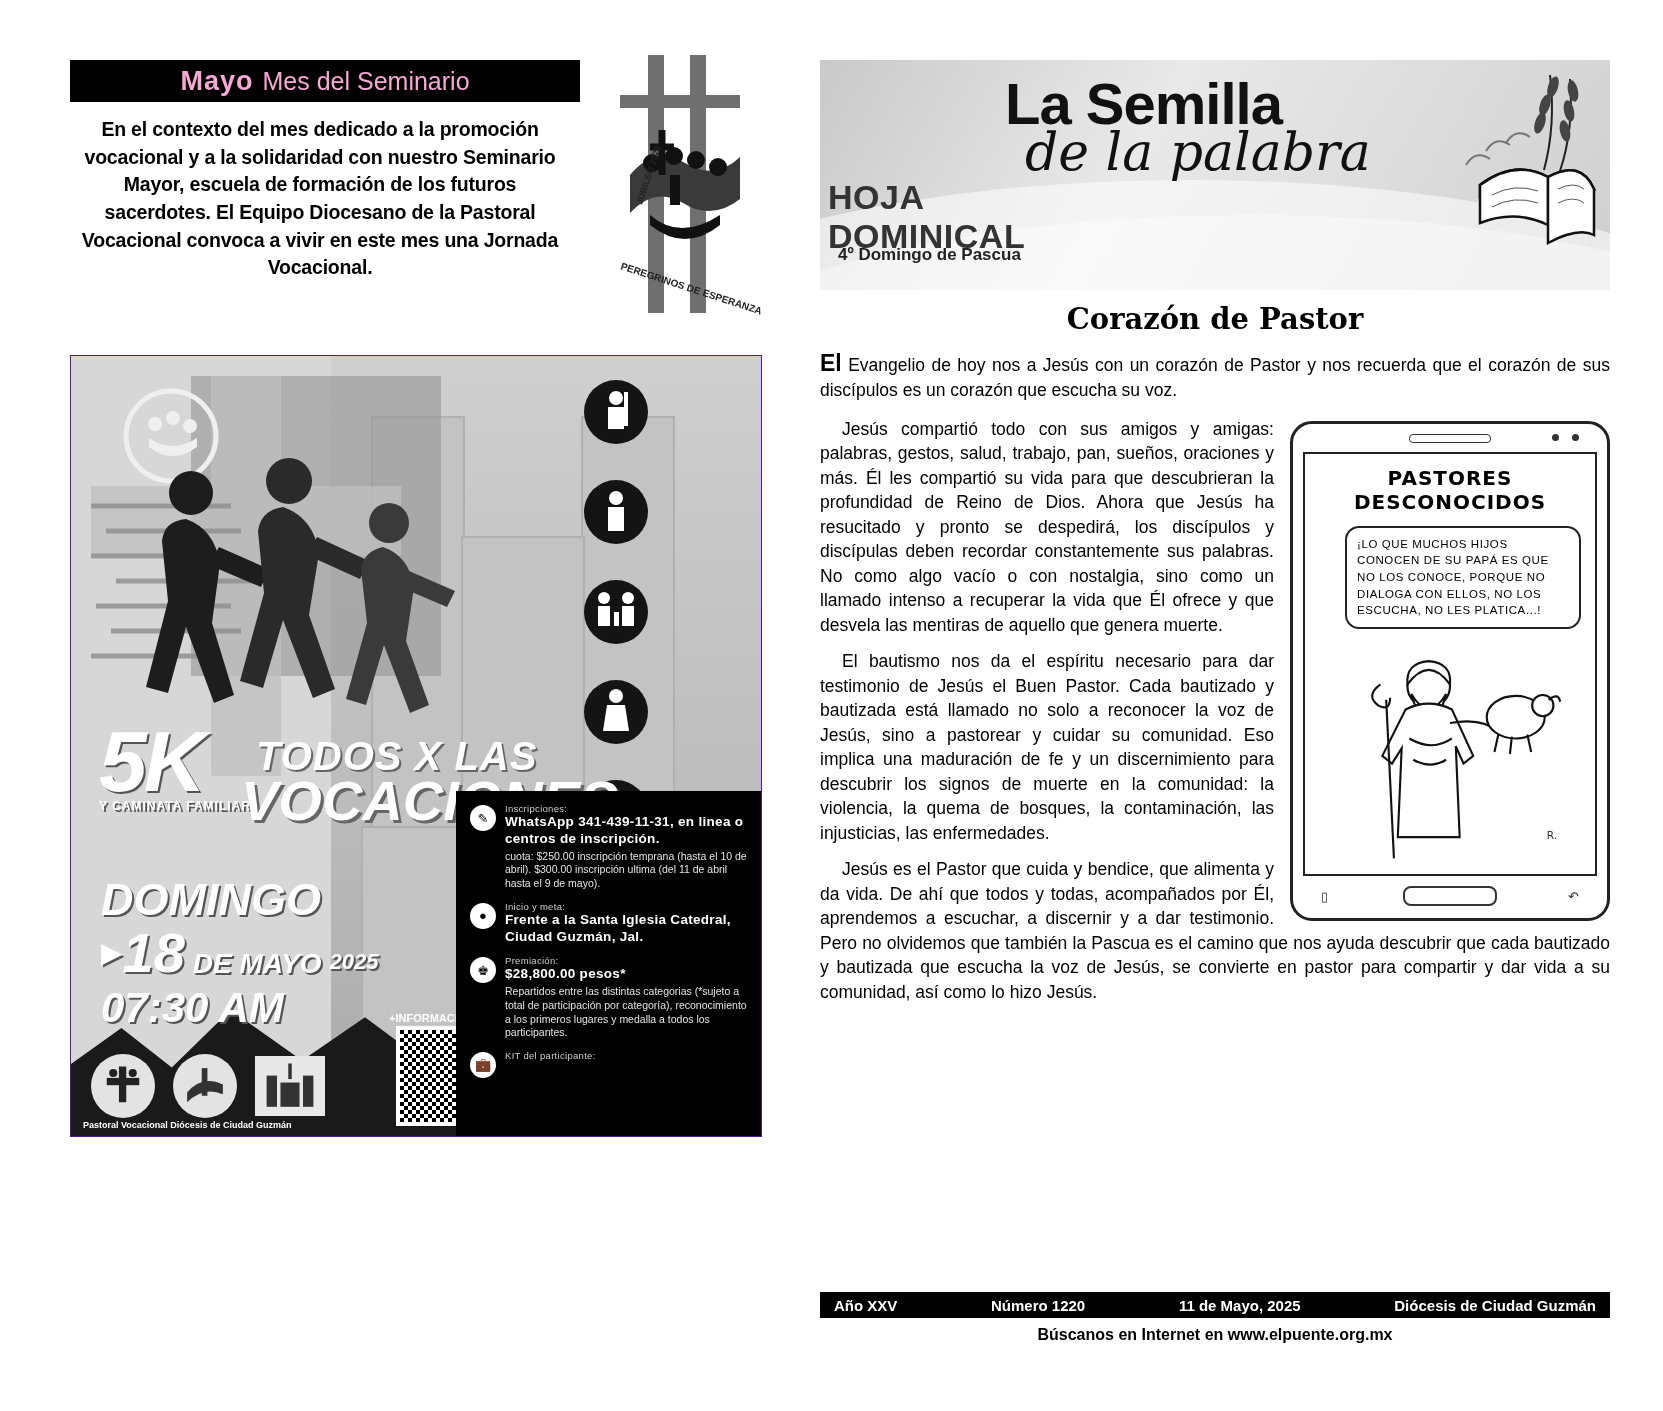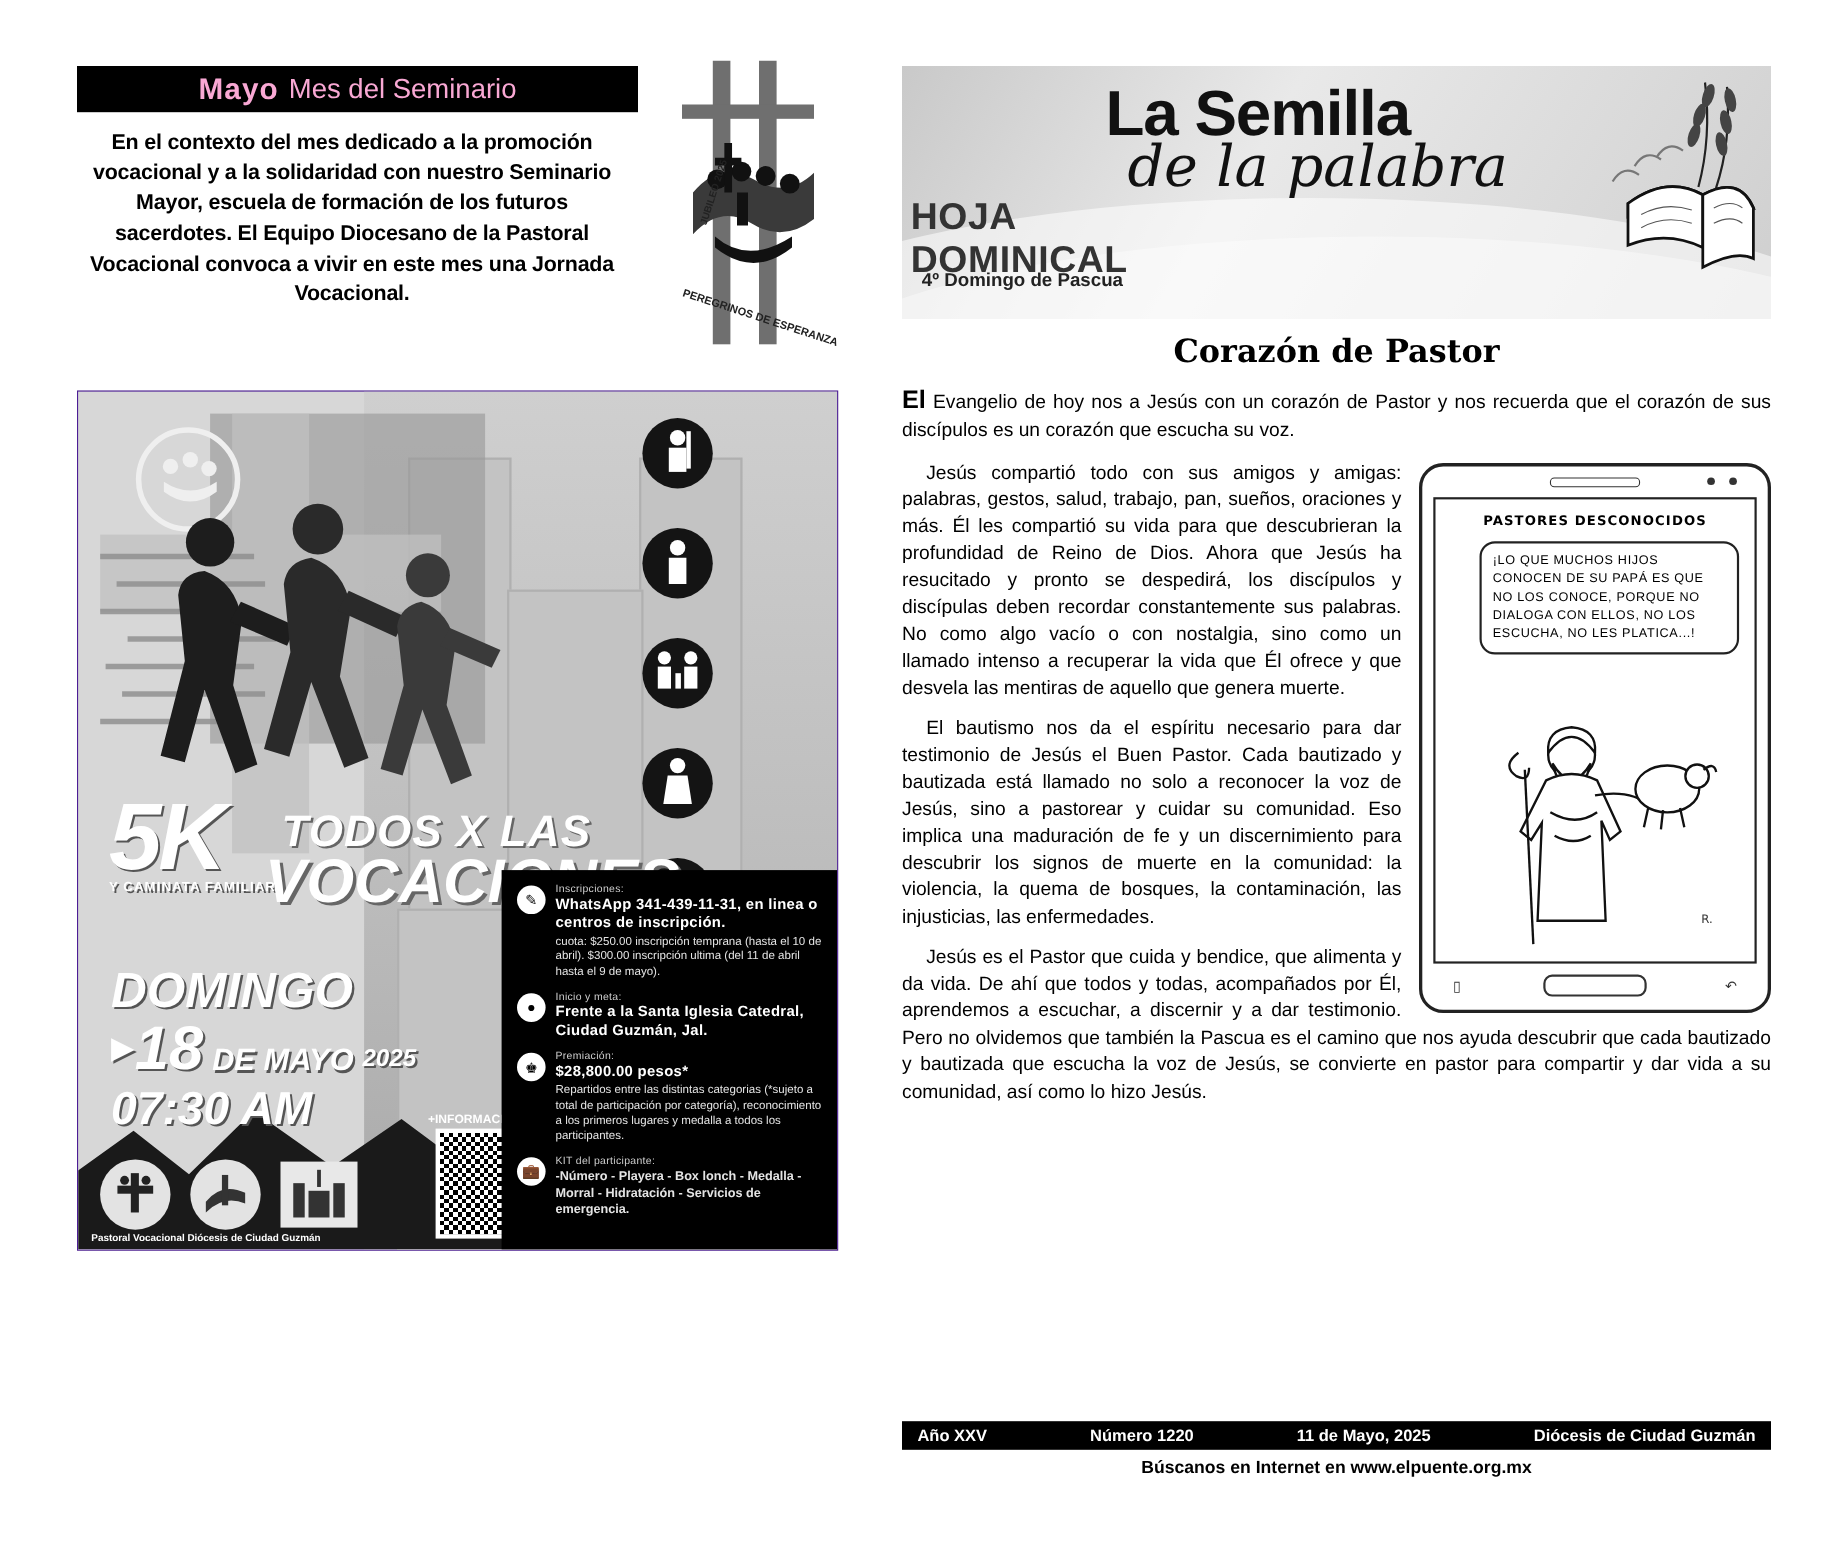--- a/index.html
+++ b/index.html
@@ -448,21 +448,21 @@
     right: 10px;
     top: 28px;
     bottom: 42px;
     border: 2px solid #222;
     overflow: hidden;
   }
   .toon-title {
     text-align: center;
     font-family: "DejaVu Sans", sans-serif;
     font-weight: bold;
-    font-size: 12px;
+    font-size: 20px;
     letter-spacing: 1px;
     margin-top: 12px;
   }
   .toon-bubble {
     margin: 12px 14px 0 40px;
     border: 2px solid #222;
     border-radius: 14px;
     padding: 8px 10px;
     font-size: 11.5px;
     line-height: 1.45;
@@ -735,21 +735,20 @@
             <div class="info-label">Premiación:</div>
             <div class="info-strong">$28,800.00 pesos*</div>
             <div class="info-small">Repartidos entre las distintas categorias (*sujeto a total de participación por categoría), reconocimiento a los primeros lugares y medalla a todos los participantes.</div>
           </div>
         </div>
 
         <div class="info-item">
           <div class="info-icon">💼</div>
           <div class="info-text">
             <div class="info-label">KIT del participante:</div>
-            <div class="info-small" style="font-weight:bold;font-size:11.5px;">-Número - Playera - Box lonch - Medalla - Morral - Hidratación - Servicios de emergencia.</div>
           </div>
         </div>
 
       </div>
     </div>
 
   </div>
 
   <div class="col-right">
 

